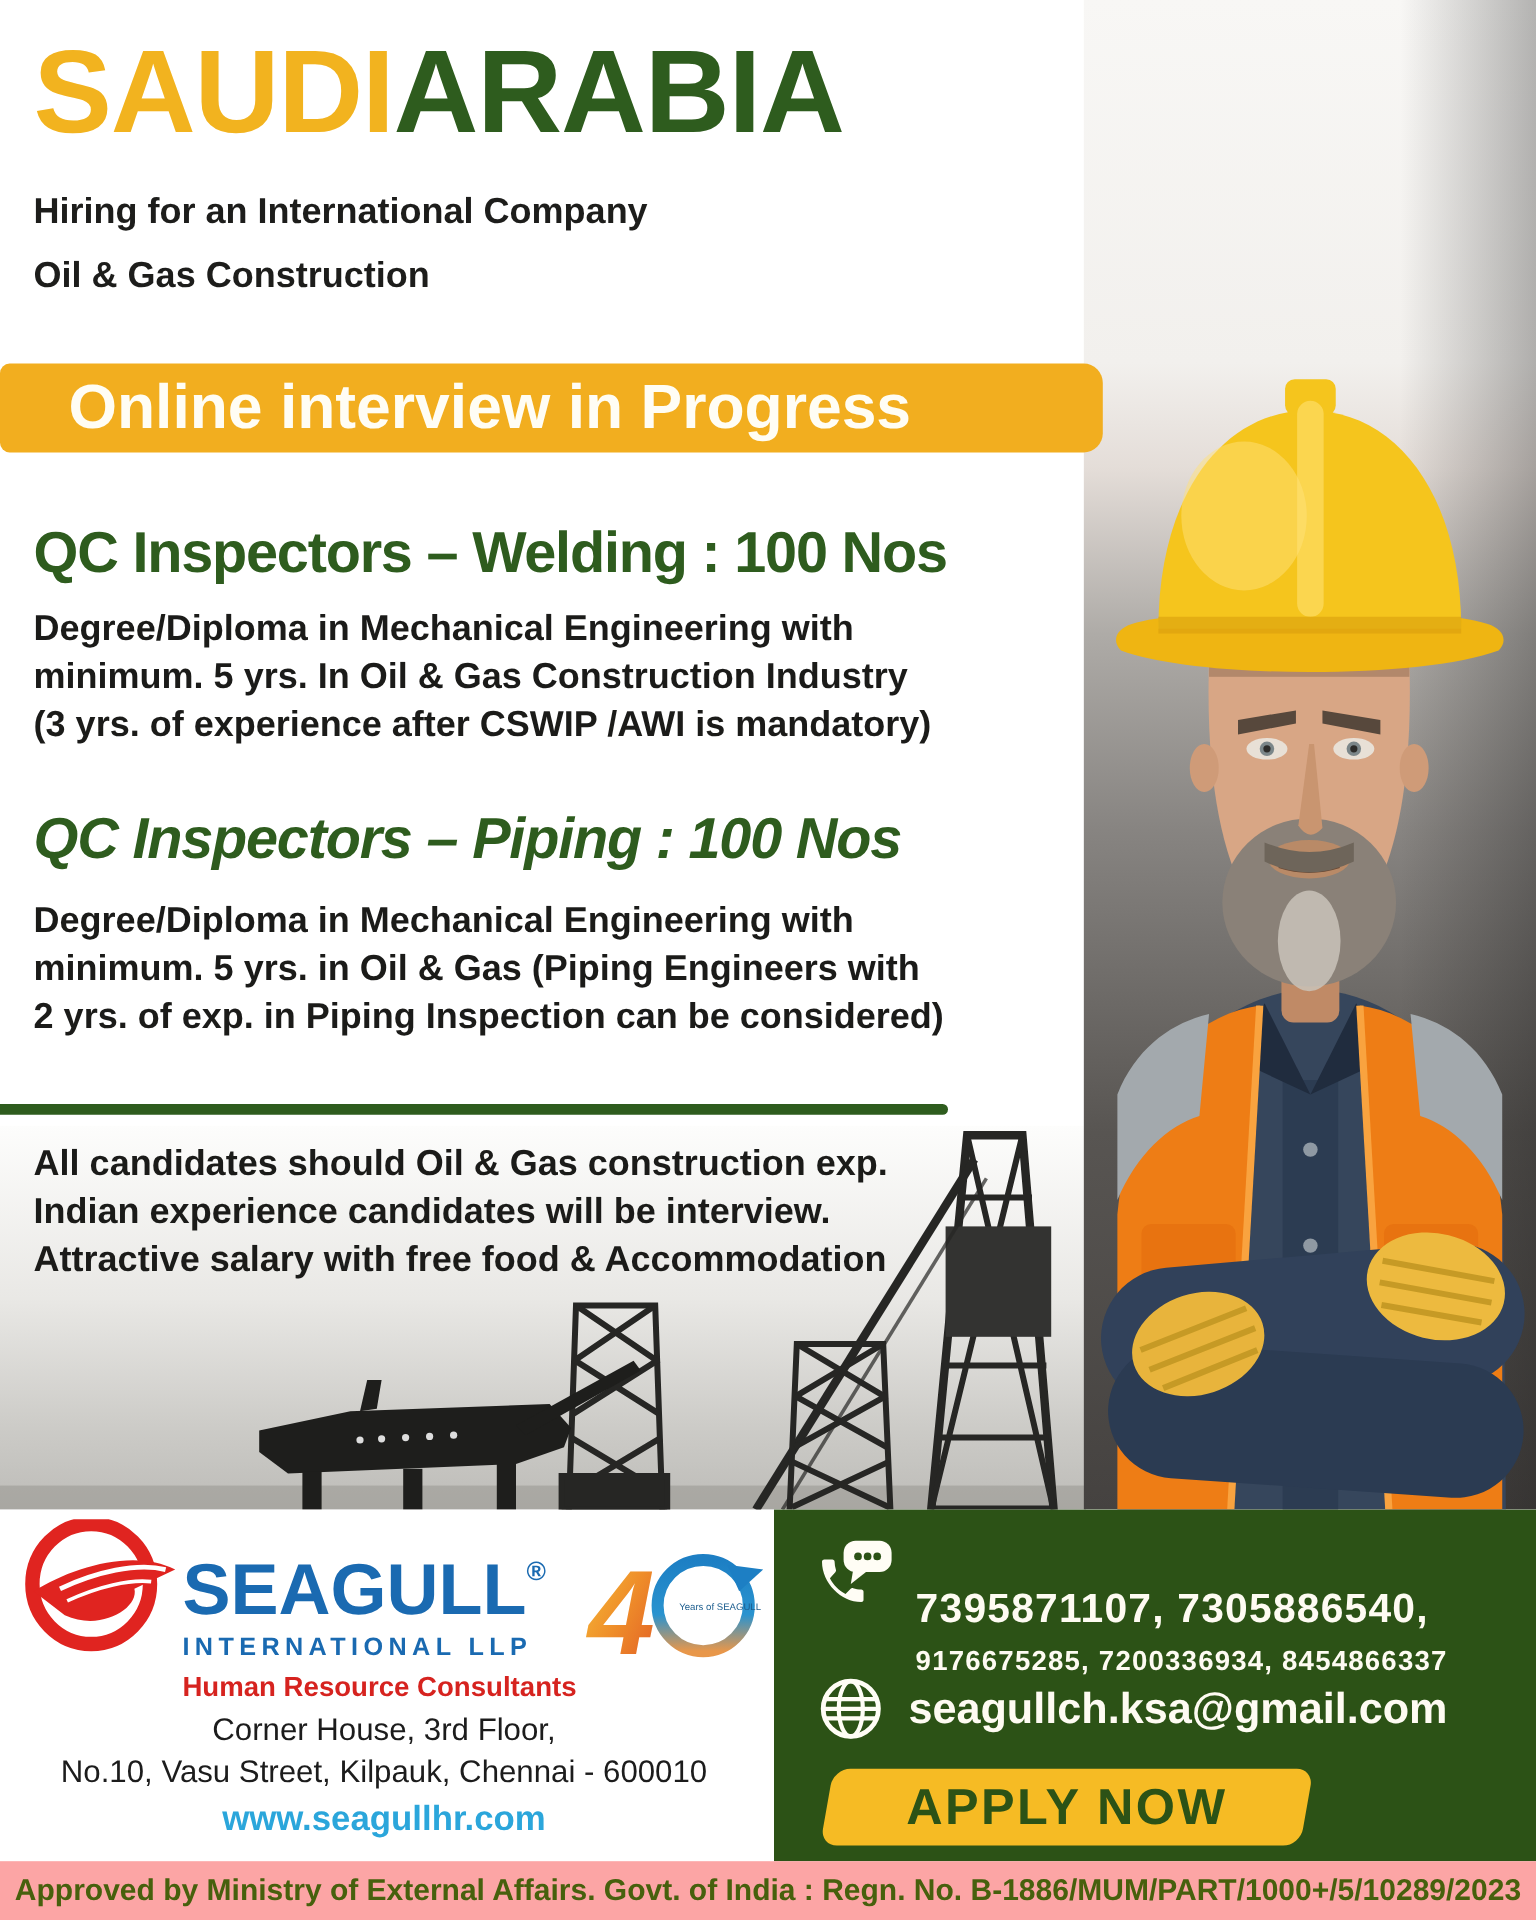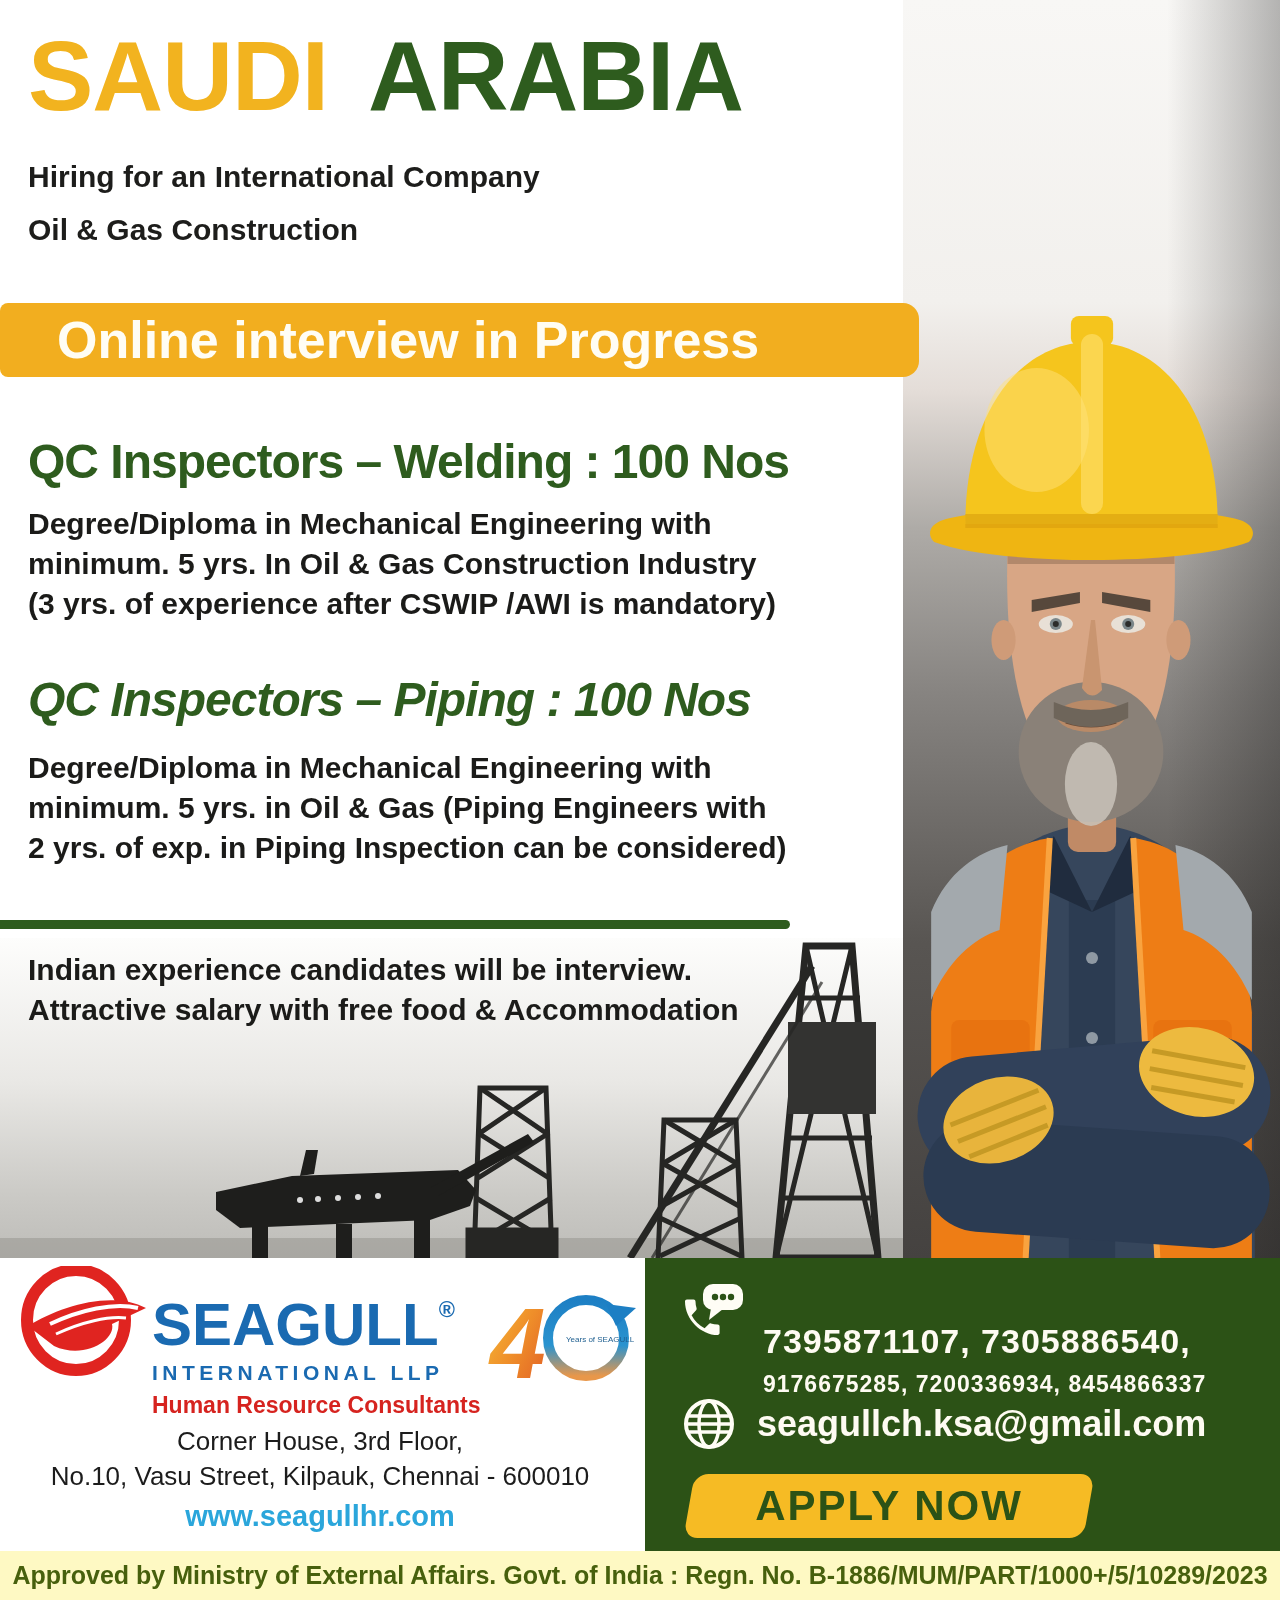--- a/index.html
+++ b/index.html
@@ -3,21 +3,21 @@
 <meta charset="utf-8">
 <style>
   html,body{margin:0;padding:0;background:#fff;}
   #poster{position:relative;width:1280px;height:1600px;background:#ffffff;overflow:hidden;
           font-family:"Liberation Sans",sans-serif;}
   .abs{position:absolute;}
 
   
   .title{top:26px;left:28px;font-size:98px;font-weight:bold;letter-spacing:-1px;line-height:100px;white-space:nowrap;}
   .title .w1{color:#F2B31F;}
-  .title .w2{color:#2E5C1E;margin-left:40px;}
+  .title .w2{color:#2E5C1E;}
 
   
   .subtitle{top:150px;left:28px;font-size:30px;font-weight:bold;color:#1d1d1b;line-height:53px;}
 
   
   .banner{top:303px;left:0;width:892px;height:74px;background:#F2AE1F;border-radius:8px 16px 16px 8px;z-index:3;padding-left:27px;}
   .banner .txt{display:block;padding-left:30px;line-height:74px;font-size:52px;font-weight:bold;color:#FFFDF4;white-space:nowrap;}
 
   .job-heading{left:28px;font-size:48px;font-weight:bold;color:#2E5C1E;letter-spacing:-1px;white-space:nowrap;z-index:3;}
   .job-desc{left:28px;font-size:30px;font-weight:bold;color:#1b1b19;line-height:40px;z-index:3;}
@@ -52,21 +52,21 @@
   .phone-texts{margin-left:18px;margin-top:40px;}
   .phone1{font-size:34px;font-weight:bold;color:#FEFBF2;white-space:nowrap;letter-spacing:1px;}
   .phone2{font-size:23px;font-weight:bold;color:#FEFBF2;white-space:nowrap;margin-top:10px;letter-spacing:1px;}
   .email{font-size:36px;font-weight:bold;color:#FEFBF2;white-space:nowrap;margin-left:20px;}
   .apply{position:absolute;left:44px;top:216px;width:400px;height:64px;background:#F6BB24;
          transform:skewX(-10deg);border-radius:14px;cursor:pointer;}
   .apply .lbl{display:block;transform:skewX(10deg);text-align:center;line-height:64px;
          font-size:42px;font-weight:bold;color:#2C5216;letter-spacing:2px;}
 
   
-  .footer{top:1551px;left:0;width:1280px;height:49px;background:#fef9c3;z-index:5;}
+  .footer{top:1551px;left:0;width:1280px;height:49px;background:#fca5a5;z-index:5;}
   .footer .txt{display:block;text-align:center;line-height:49px;font-size:25px;font-weight:bold;color:#47600D;white-space:nowrap;}
 </style>
 </head>
 <body>
 
 <div id="poster">
 
   <div class="abs title">
     <span class="w1">SAUDI</span><span class="w2">ARABIA</span>
   </div>
@@ -90,20 +90,21 @@
   <div class="abs job-heading jh2">QC Inspectors – Piping : 100 Nos</div>
   <div class="abs job-desc jd2">
     <div>Degree/Diploma in Mechanical Engineering with</div>
     <div>minimum. 5 yrs. in Oil &amp; Gas (Piping Engineers with</div>
     <div>2 yrs. of exp. in Piping Inspection can be considered)</div>
   </div>
 
   <div class="abs divider"></div>
 
   <div class="abs notes">
+    <div>All candidates should Oil &amp; Gas construction exp.</div>
     <div>Indian experience candidates will be interview.</div>
     <div>Attractive salary with free food &amp; Accommodation</div>
   </div>
 
   <svg class="abs rig" viewBox="0 0 905 320" preserveAspectRatio="none">
     <defs>
       <linearGradient id="sky" x1="0" y1="0" x2="0" y2="1">
         <stop offset="0" stop-color="#fdfdfc"></stop>
           <stop offset="0.45" stop-color="#e9e8e5"></stop>
         <stop offset="0.8" stop-color="#cbcac6"></stop>

